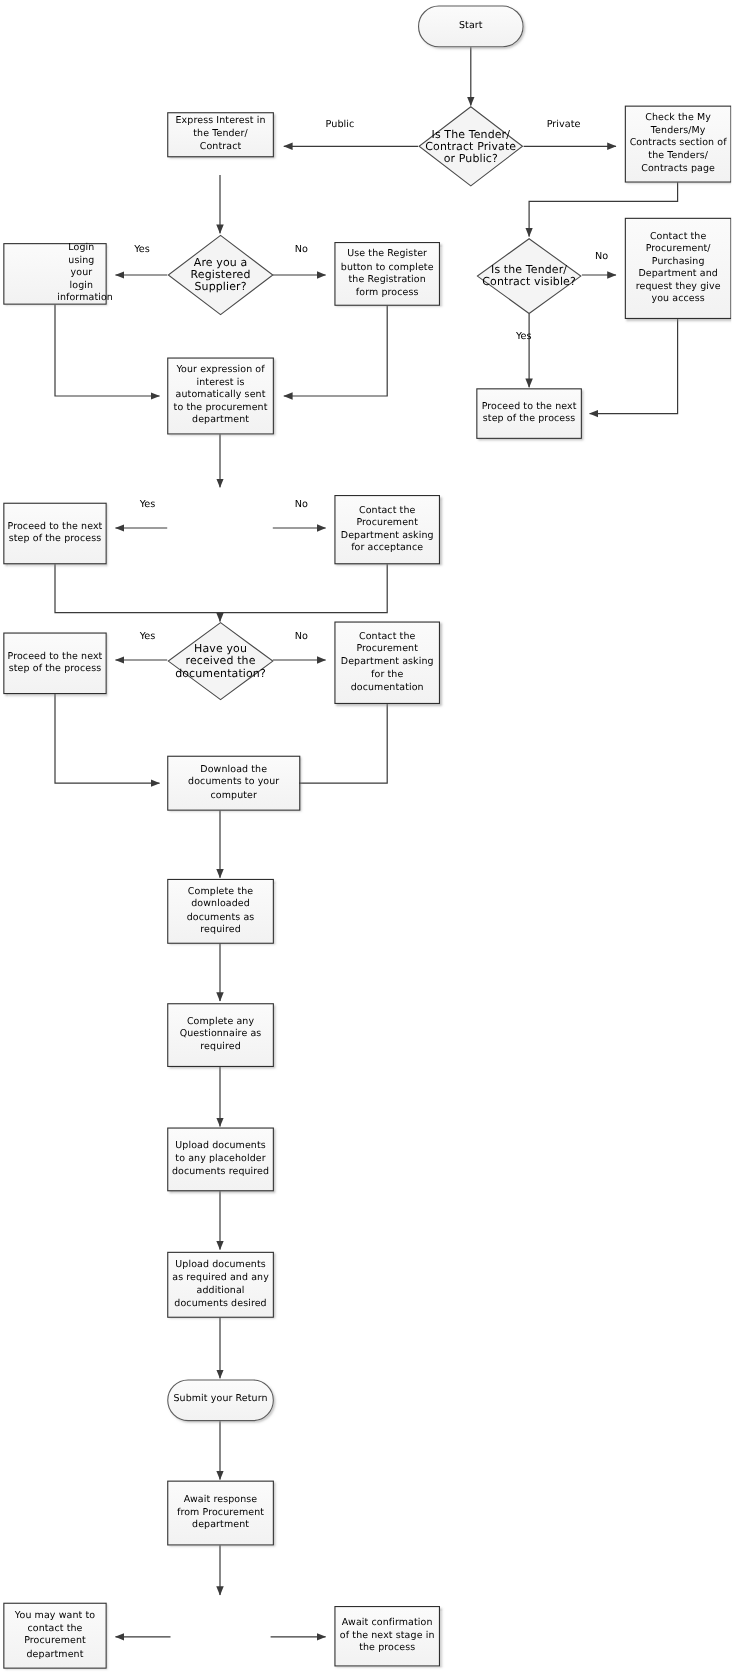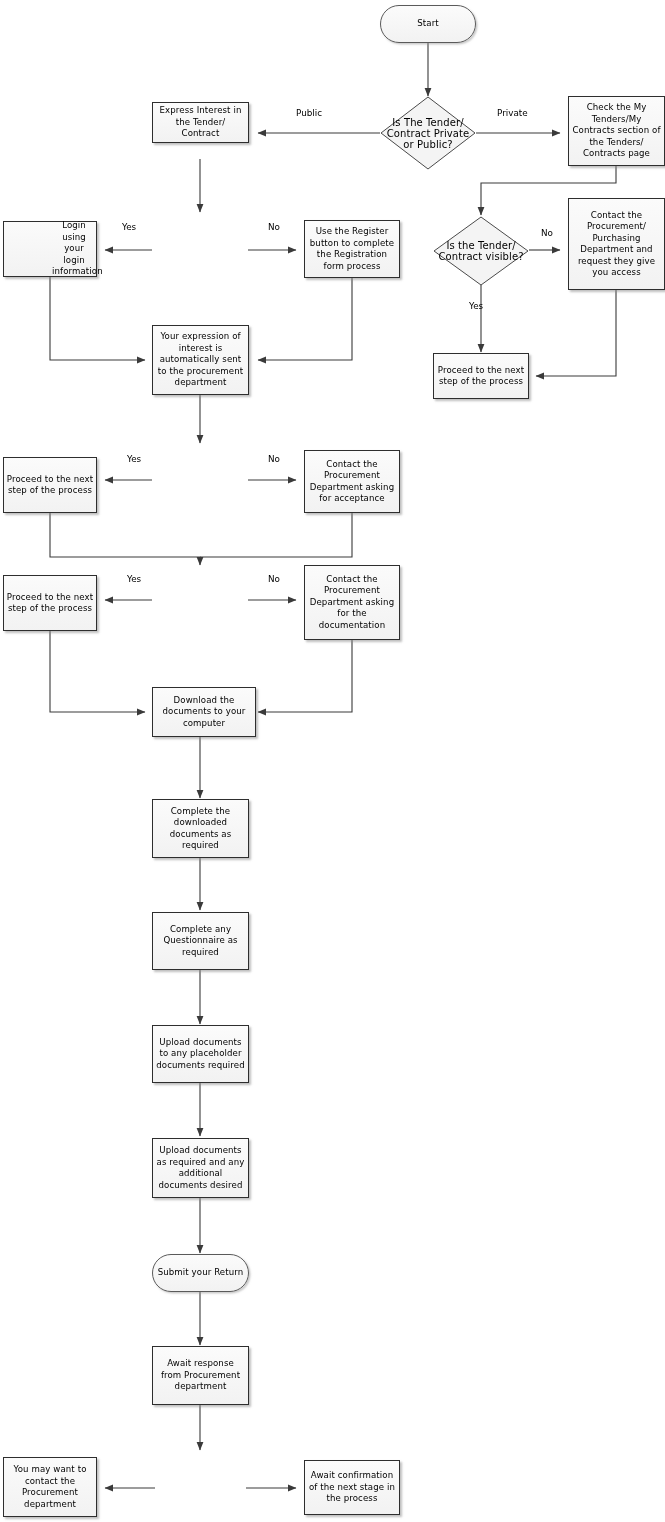--- a/index.html
+++ b/index.html
@@ -174,20 +174,28 @@
   </div>
 
   <div class="node proc" style="left:568px; top:96px; width:97px; height:70px;">
     <span class="txt">Check the My
 Tenders/My
 Contracts section of
 the Tenders/
 Contracts page</span>
   </div>
 
+  <div class="node dec" style="left:152px; top:213px; width:97px; height:74px;">
+    <svg class="dshape" viewBox="0 0 97 74" preserveAspectRatio="none">
+      <polygon points="48.5,1 96,37 48.5,73 1,37" fill="#f4f4f4" stroke="#4a4a4a" stroke-width="1"></polygon>
+    </svg>
+    <span class="txt">Are you a
+Registered
+Supplier?</span>
+  </div>
 
   <div class="node proc" style="left:3px; top:221px; width:94px; height:56px;padding-left:48px;">
     <span class="txt">Login using your
 login information</span>
   </div>
 
   <div class="node proc" style="left:304px; top:220px; width:96px; height:58px;">
     <span class="txt">Use the Register
 button to complete
 the Registration
@@ -230,35 +238,43 @@
 step of the process</span>
   </div>
 
   <div class="node proc" style="left:304px; top:450px; width:96px; height:63px;">
     <span class="txt">Contact the
 Procurement
 Department asking
 for acceptance</span>
   </div>
 
+  <div class="node dec" style="left:152px; top:565px; width:97px; height:72px;">
+    <svg class="dshape" viewBox="0 0 97 72" preserveAspectRatio="none">
+      <polygon points="48.5,1 96,36 48.5,71 1,36" fill="#f4f4f4" stroke="#4a4a4a" stroke-width="1"></polygon>
+    </svg>
+    <span class="txt">Have you
+received the
+documentation?</span>
+  </div>
 
   <div class="node proc" style="left:3px; top:575px; width:94px; height:56px;">
     <span class="txt">Proceed to the next
 step of the process</span>
   </div>
 
   <div class="node proc" style="left:304px; top:565px; width:96px; height:75px;">
     <span class="txt">Contact the
 Procurement
 Department asking
 for the
 documentation</span>
   </div>
 
-  <div class="node proc" style="left:152px; top:687px; width:104px; height:50px;">
+  <div class="node proc" style="left:152px; top:687px; width:121px; height:50px;">
     <span class="txt">Download the
 documents to your
 computer</span>
   </div>
 
   <div class="node proc" style="left:152px; top:799px; width:97px; height:59px;">
     <span class="txt">Complete the
 downloaded
 documents as
 required</span>

